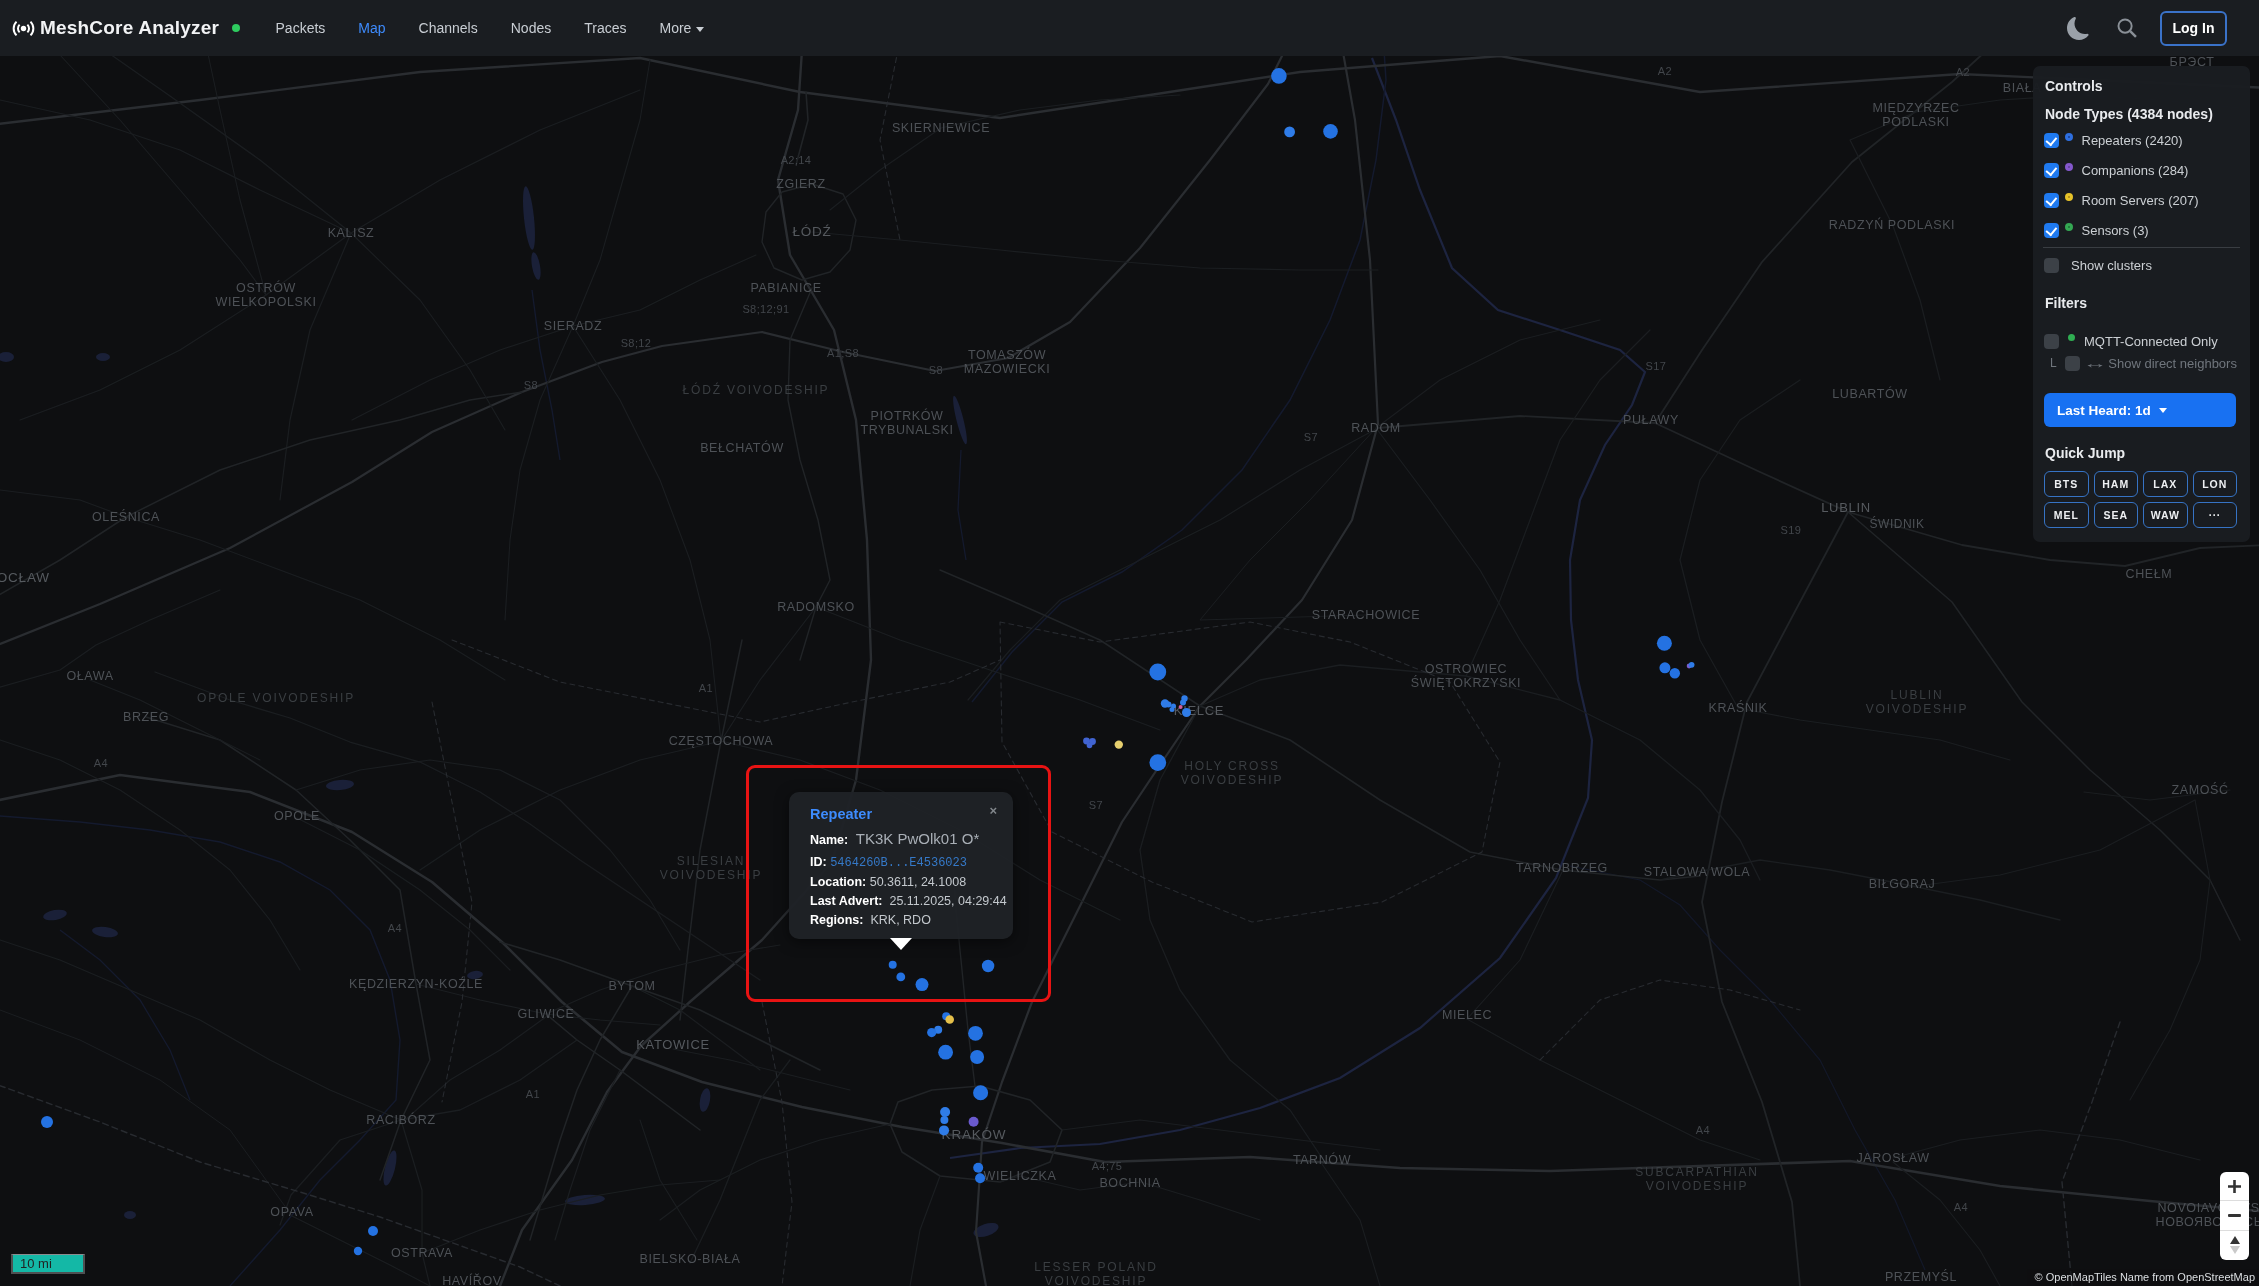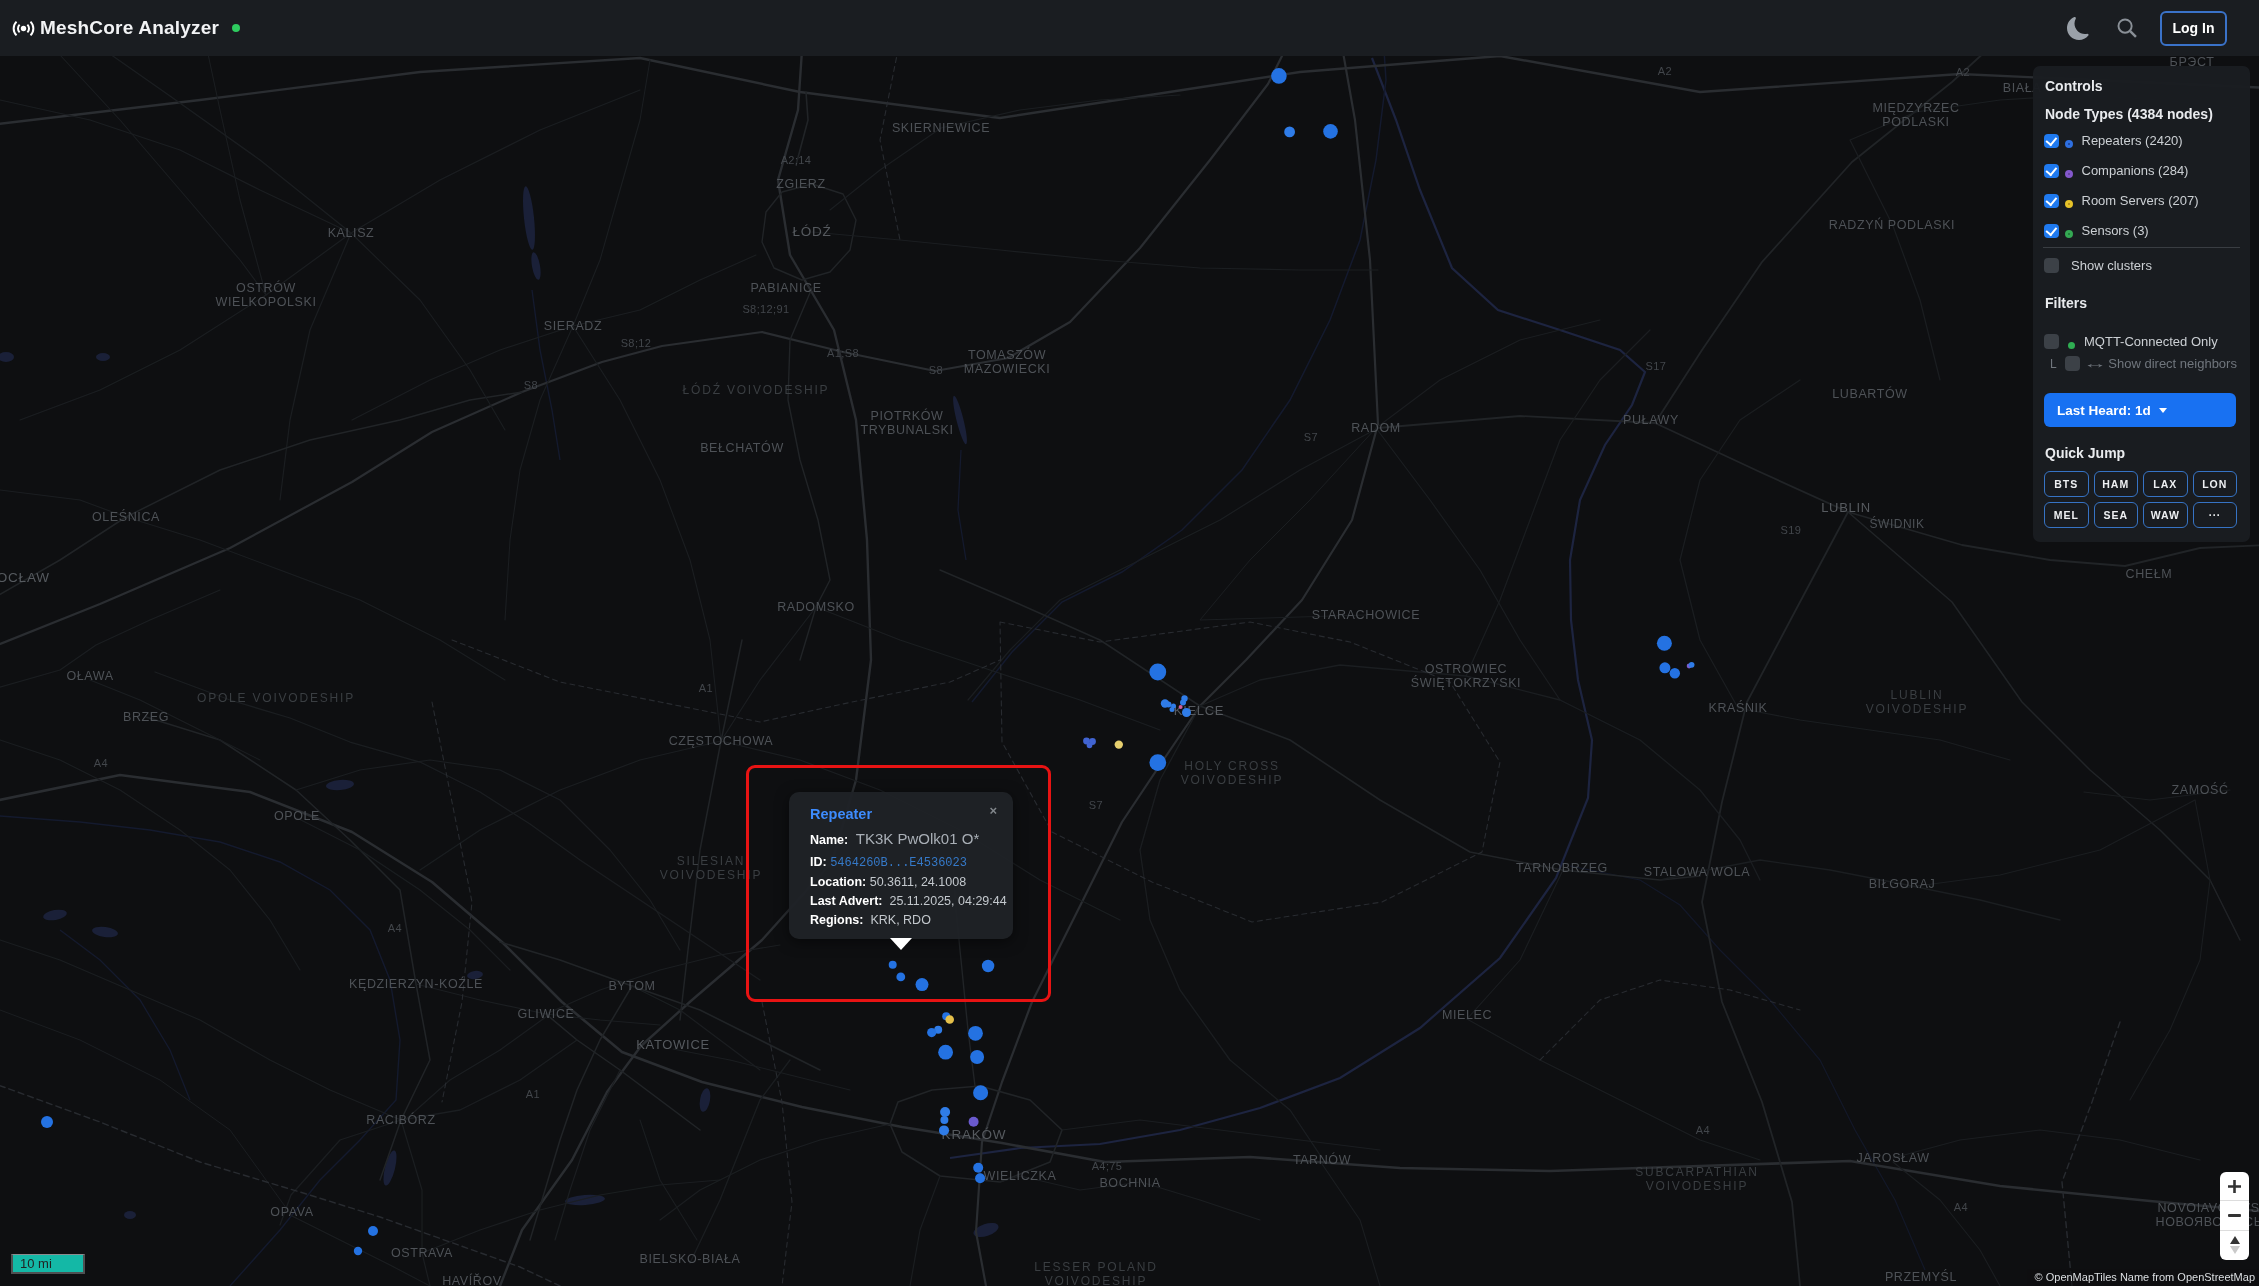--- a/index.html
+++ b/index.html
@@ -9,21 +9,21 @@
 .brand-title{color:#f2f3f5;font-weight:bold;font-size:19px;margin-left:4px;letter-spacing:0.2px}
 .gdot{width:8px;height:8px;border-radius:50%;background:#2ecc5f;margin-left:13px}
 .nlinks{display:flex;margin-left:19px}
 .nlinks a{display:block;padding:0 16.5px;font-size:14px;color:#c9ced4;text-decoration:none;line-height:56px}
 .nlinks a.act{color:#3e8bfd}
 .caret{display:inline-block;width:0;height:0;border-left:4.5px solid transparent;border-right:4.5px solid transparent;border-top:5px solid #c9ced4;margin-left:5px;vertical-align:middle}
 .nav-right{position:absolute;right:0;top:0;height:56px;display:flex;align-items:center}
 .login{width:67px;height:35px;border:2px solid #3a72c8;border-radius:6px;color:#fff;font-weight:bold;font-size:14px;display:flex;align-items:center;justify-content:center;margin-right:32px;margin-left:22px;background:transparent}
 #panel{position:absolute;left:2033px;top:66px;width:217px;height:476px;background:rgba(26,29,33,0.97);border-radius:7px;z-index:9;color:#ccd0d4}
 .ph{font-weight:bold;color:#e9ebee;font-size:15px}
-.row{display:flex;align-items:flex-end;white-space:nowrap}
+.row{display:flex;align-items:flex-start;white-space:nowrap}
 .cb{width:14.5px;height:14.5px;border-radius:4px;background:#1f7af0;position:relative;flex:none}
 .cb:after{content:"";position:absolute;left:4px;top:1.5px;width:4.5px;height:7.8px;border:solid #fff;border-width:0 2px 2px 0;transform:rotate(40deg)}
 .cbe{width:15px;height:15px;border-radius:4px;background:#3c4147;flex:none}
 .ring{width:8px;height:8px;border-radius:50%;flex:none}
 .lbl{font-size:13px;color:#ccd0d4}
 .dim{color:#70767d}
 #lastheard{position:absolute;left:11px;top:327px;width:192px;height:34px;background:#1871f2;border-radius:6px;color:#fff;font-weight:bold;font-size:13.5px;display:flex;align-items:center;padding-left:13px}
 .qbtn{width:44.5px;height:26px;border:1.5px solid #3673c4;border-radius:6px;color:#eef0f2;font-weight:bold;font-size:10.5px;display:flex;align-items:center;justify-content:center;letter-spacing:1px}
 #popup{position:absolute;left:789px;top:792px;width:224px;height:147px;background:rgba(31,34,38,0.96);border-radius:10px;z-index:5;box-shadow:0 3px 14px rgba(0,0,0,0.5)}
 #popup .tip{position:absolute;left:50%;margin-left:-11px;top:146px;width:0;height:0;border-left:11px solid transparent;border-right:11px solid transparent;border-top:12px solid #fff}
@@ -293,20 +293,28 @@
   <div class="brand">
     <svg width="25" height="19" viewBox="0 0 25 19">
       <g stroke="#fff" stroke-width="2" fill="none">
         <circle cx="12.5" cy="9.5" r="2.7" fill="#fff" stroke="none"></circle>
         <path d="M8.6,13.4 a5.5,5.5 0 0 1 0,-7.8 M5.5,16.4 a9.8,9.8 0 0 1 0,-13.8 M16.4,5.6 a5.5,5.5 0 0 1 0,7.8 M19.5,2.6 a9.8,9.8 0 0 1 0,13.8"></path>
       </g>
     </svg>
     <div class="brand-title">MeshCore Analyzer</div>
     <div class="gdot"></div>
   </div>
+  <div class="nlinks">
+    <a href="#">Packets</a>
+      <a href="#" class="act">Map</a>
+      <a href="#">Channels</a>
+      <a href="#">Nodes</a>
+      <a href="#">Traces</a>
+      <a href="#">More<span class="caret"></span></a>
+  </div>
   <div class="nav-right">
     <svg width="23" height="23" viewBox="0 0 16 16" fill="#9aa1a9">
         <path d="M6 .278a.77.77 0 0 1 .08.858 7.2 7.2 0 0 0-.878 3.46c0 4.021 3.278 7.277 7.318 7.277q.792-.001 1.533-.16a.79.79 0 0 1 .81.316.73.73 0 0 1-.031.893A8.35 8.35 0 0 1 8.344 16C3.734 16 0 12.286 0 7.71 0 4.266 2.114 1.312 5.124.06A.75.75 0 0 1 6 .278"></path>
       </svg>
     <div style="width:26px"></div>
     <svg width="22" height="22" viewBox="0 0 16 16" fill="none" stroke="#8a9097" stroke-width="1.4">
         <circle cx="6.6" cy="6.6" r="4.8"></circle>
         <line x1="10.3" y1="10.3" x2="14.5" y2="14.5" stroke-width="1.8"></line>
       </svg>
     <div class="login">Log In</div>

